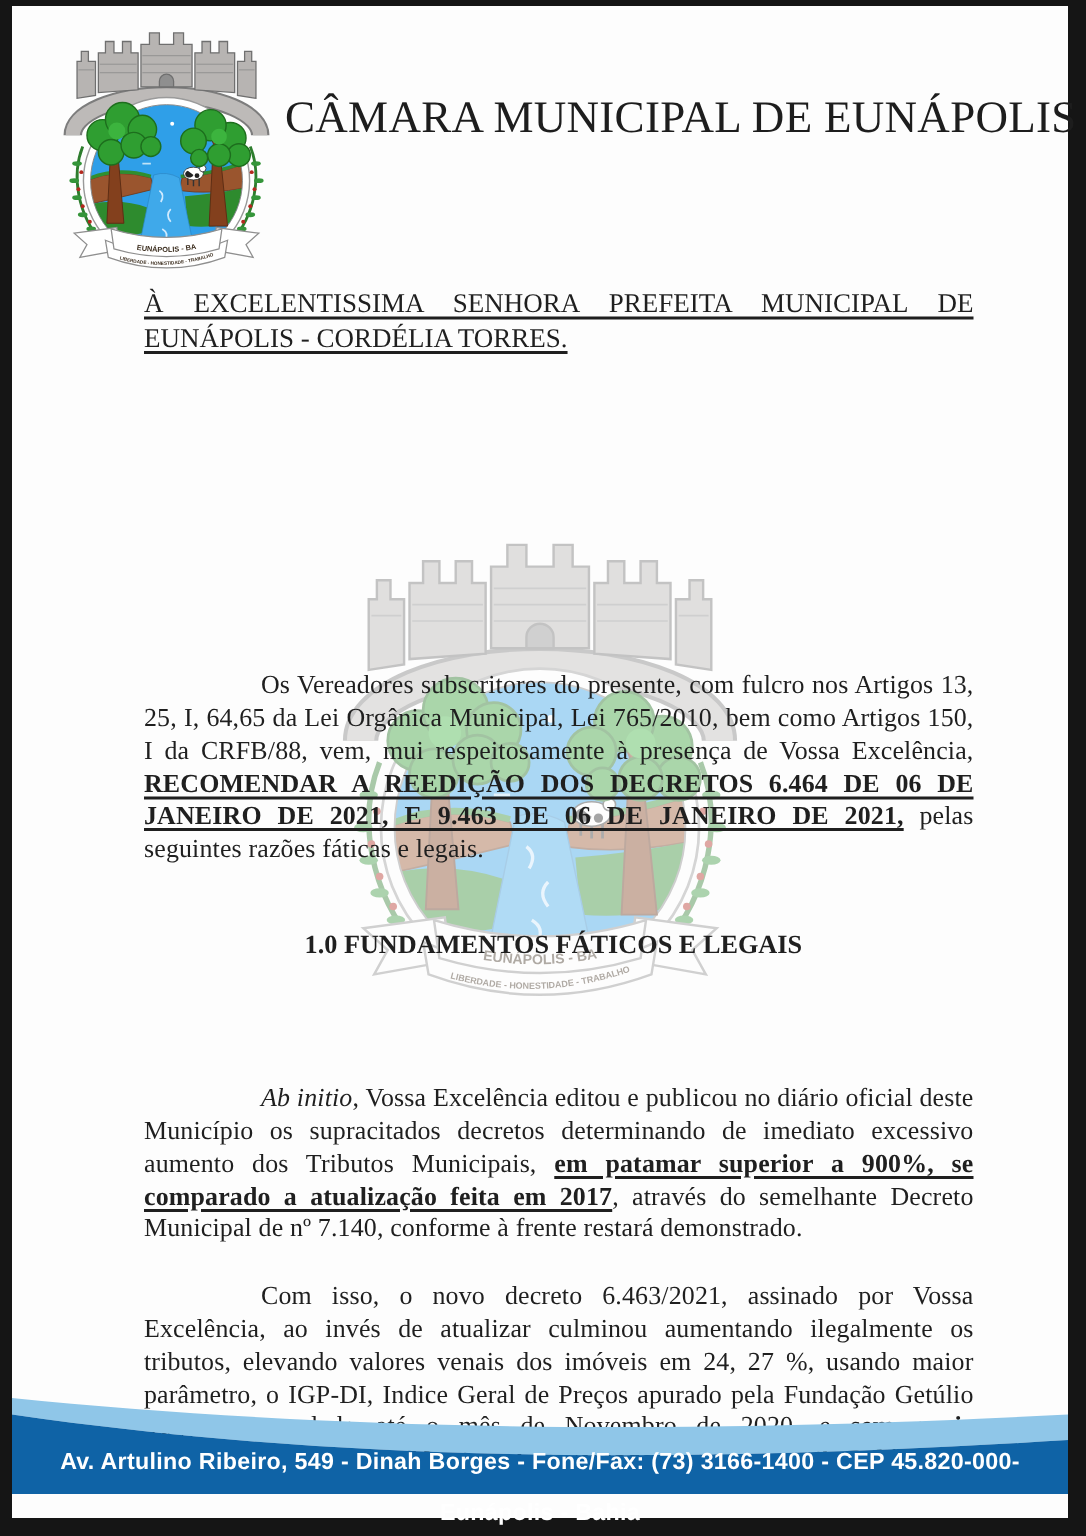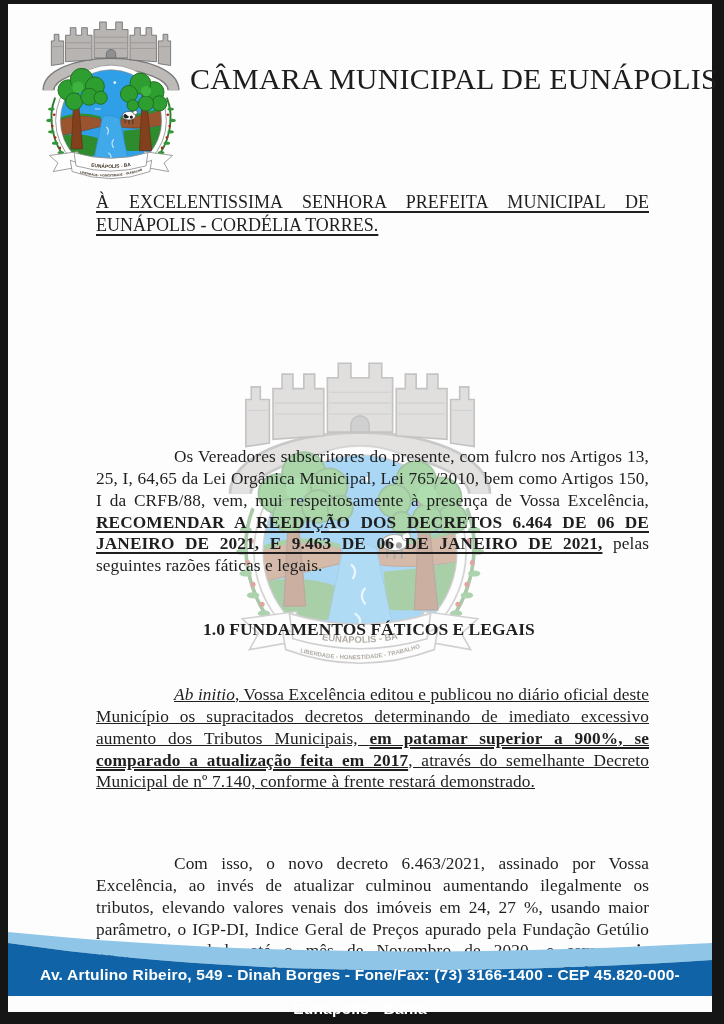--- a/index.html
+++ b/index.html
@@ -42,21 +42,21 @@
   .para {
     left:88px; width:553px;
     font-size:17.3px; line-height:21.8px; text-align:justify;
     text-indent:78px; letter-spacing:0.1px;
   }
   .para1 { top:425px; }
   .section-heading {
     left:155px; top:615px;
     font-size:17.5px; font-weight:bold;margin-left:40px;
   }
-  .para2 { top:663px;text-decoration:underline; }
+  .para2 { top:700px; }
   .para3 { top:832px; }
   .emph {
     font-weight:bold;
     text-decoration:underline; text-decoration-thickness:1.6px; text-underline-offset:3px;
   }
   .it { font-style:italic; }
   
   .footer-svg {
     position:absolute; left:0px; top:922px; width:704px; height:70px; z-index:3;
   }

